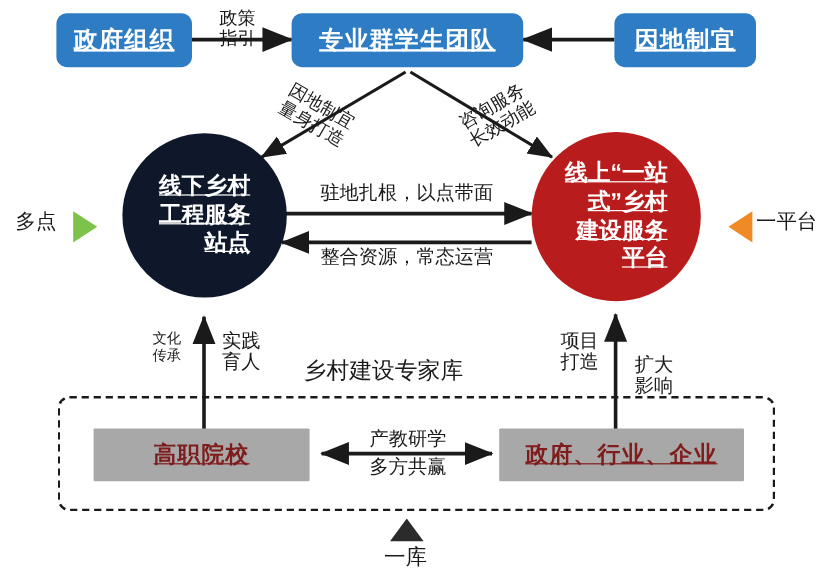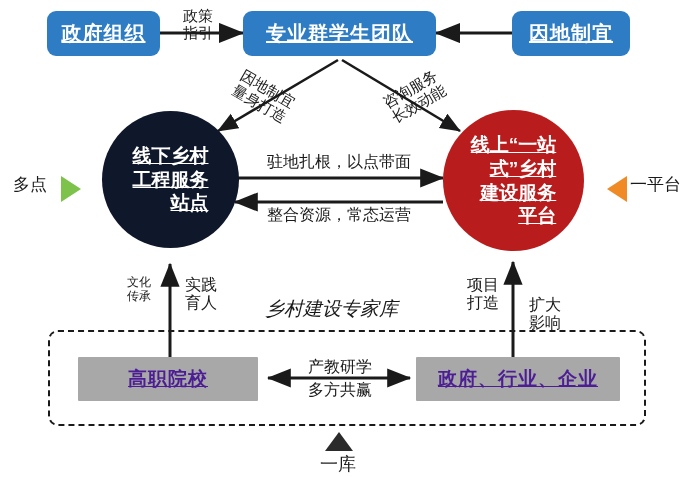--- a/index.html
+++ b/index.html
@@ -39,21 +39,21 @@
     border-radius: 9px;
     color: #ffffff;
     font-size: 20px;
     font-weight: bold;
     letter-spacing: 1px;
     font-family: "Liberation Serif", "DejaVu Serif", serif;
   }
   .gray-box {
     background: #A8A8A8;
     border-radius: 1px;
-    color: #4c1d95;
+    color: #7f1d1d;
     font-size: 19px;
     font-weight: bold;
     letter-spacing: 1px;
     font-family: "Liberation Serif", "DejaVu Serif", serif;
   }
   .circle {
     border-radius: 50%;
     color: #ffffff;
     font-weight: bold;
     font-size: 19px;
@@ -214,21 +214,21 @@
   <div class="edge-label" style="left:175px; top:276px; width:52px; font-size:16px;">实践
 育人</div>
 
   <div class="edge-label" style="left:457px; top:276px; width:52px; font-size:16px;">项目
 打造</div>
   <div class="edge-label" style="left:519px; top:276px; width:52px; font-size:16px;margin-top:20px;">扩大
 影响</div>
 
   <div class="dashed-box" style="left:48px; top:330px; width:598px; height:96px;"></div>
 
-  <div class="box-caption" style="left:258px; top:296px;font-style:italic;">乡村建设专家库</div>
+  <div class="box-caption" style="left:246px; top:296px;">乡村建设专家库</div>
 
   <div class="node gray-box" style="left:78px; top:357px; width:180px; height:44px;">
     <span>高职院校</span>
   </div>
 
   <div class="node gray-box" style="left:416px; top:357px; width:204px; height:44px;">
     <span>政府、行业、企业</span>
   </div>
 
   <div class="edge-label" style="left:290px; top:355px; width:100px; font-size:16px; line-height:1.45;">产教研学

